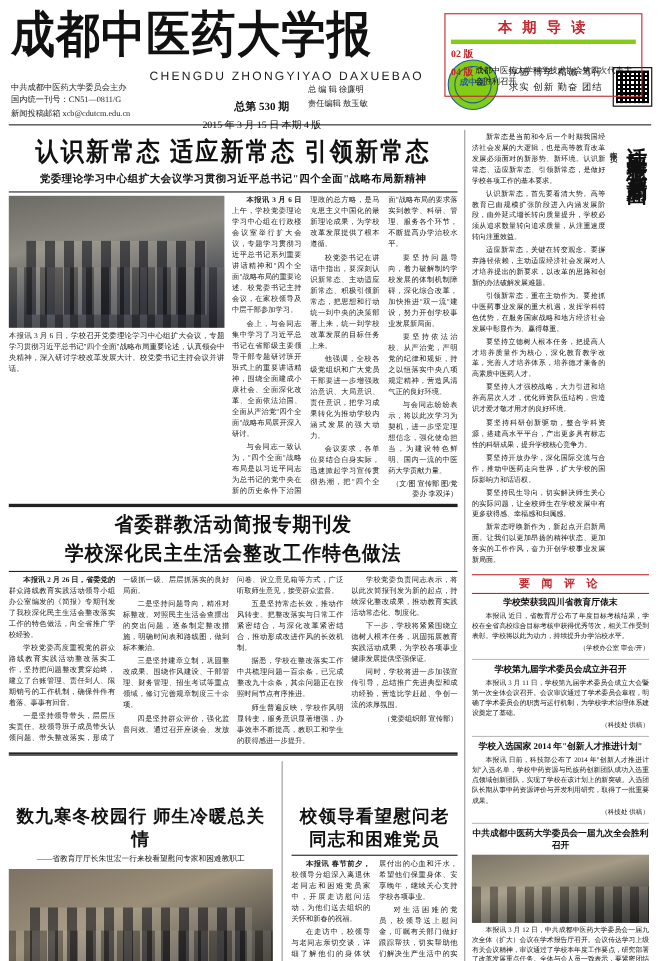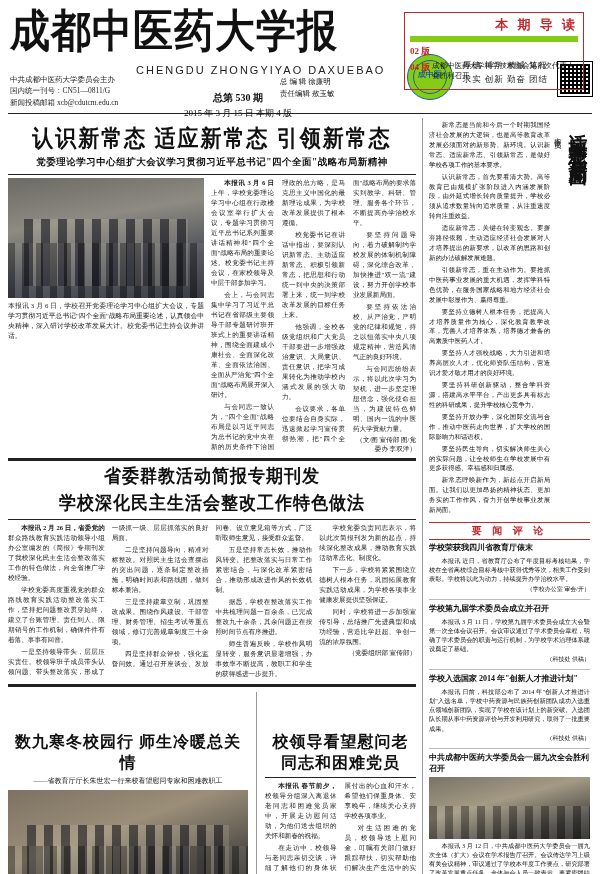--- a/index.html
+++ b/index.html
@@ -115,23 +115,23 @@
     position: absolute;
     right: 8px; top: 6px;
     width: 180px;
     border: 1px solid #c0272d;
     padding: 3px 5px 4px 5px;
   }
   .guide-title {
     color: #c0272d;
     font-size: 13px;
     font-weight: bold;
-    text-align: right;
+    text-align: center;
     letter-spacing: 3px;
-    border-bottom: 6px solid #84cc16;
+    border-bottom: 4px solid #84cc16;
     padding-bottom: 2px;
     margin-bottom: 3px;
   }
   .guide-item {
     display: flex;
     font-size: 7.5px;
     line-height: 1.35;
     margin-bottom: 4px;
   }
   .guide-num {
@@ -289,20 +289,21 @@
     line-height: 1.55;
     text-align: justify;
     text-indent: 2em;
     margin: 0 0 2px 0;
     word-break: break-all;
   }
   .news-item { margin-bottom: 5px; }
   .news-title {
     font-size: 8px;
     font-weight: bold;
+    text-align: center;
     line-height: 1.35;
     margin-bottom: 2px;
   }
   .news-body {
     font-size: 6.2px;
     line-height: 1.5;
     text-align: justify;
     text-indent: 2em;
     word-break: break-all;
   }

